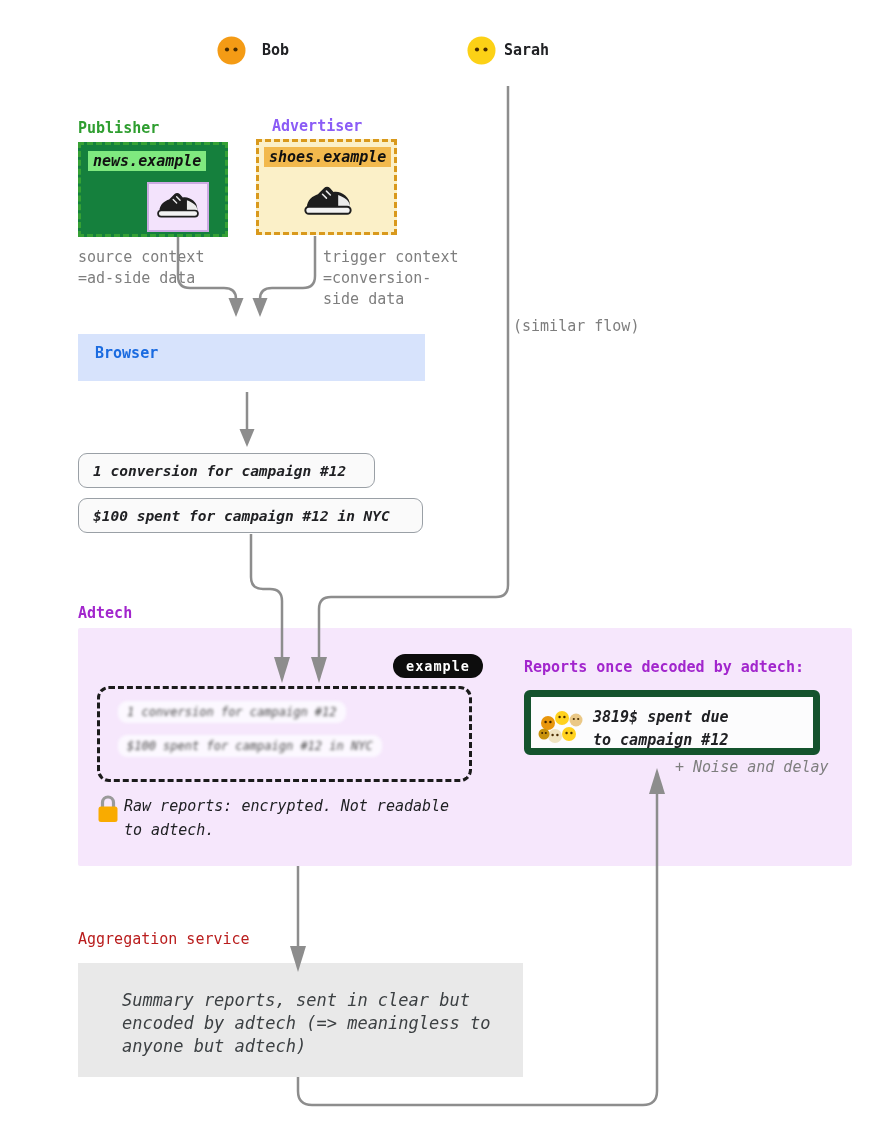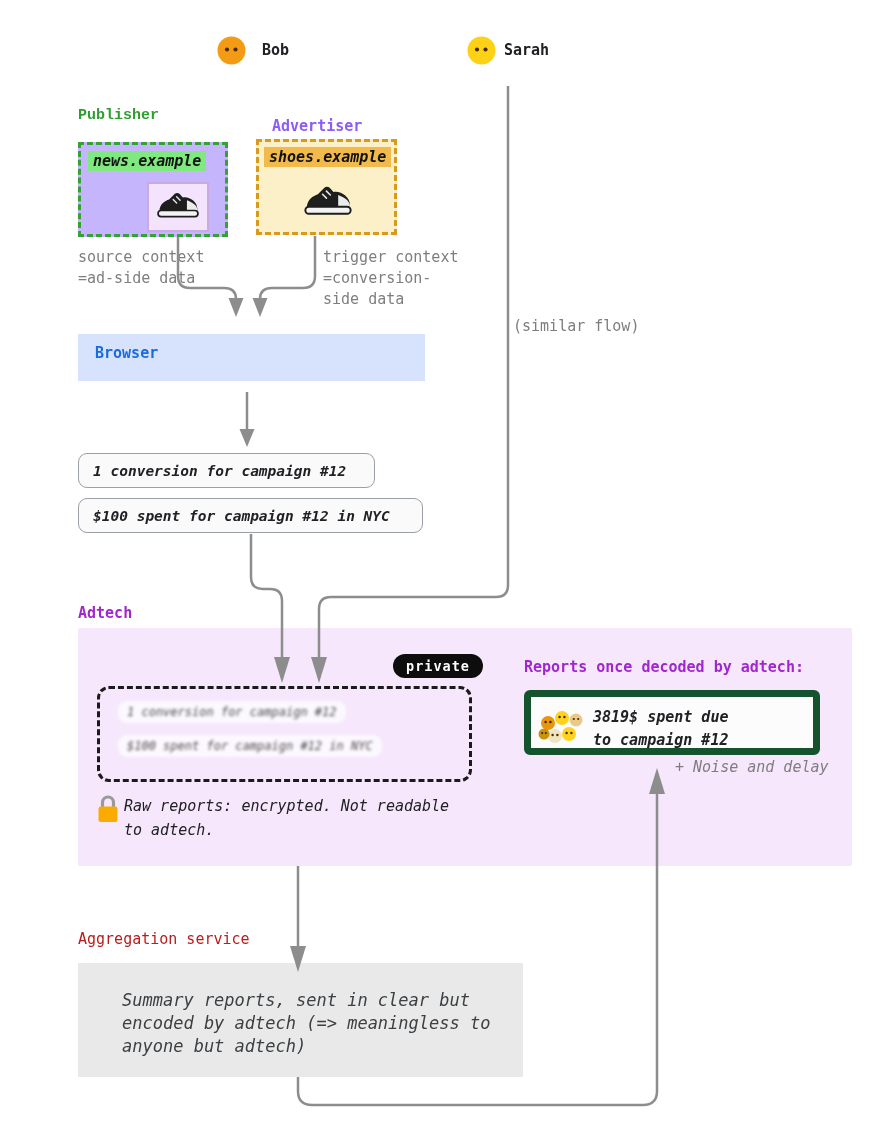--- a/index.html
+++ b/index.html
@@ -10,21 +10,21 @@
   }
   .abs{position:absolute;}
   .pre{white-space:pre-line;}
   .gray{color:#7e7e7e;}
   .lbl{font-weight:bold;font-size:15px;}
   
   .actor-label{font-weight:bold;font-size:15px;color:#202124;}
   
   .pub-label{color:#2f9e30;}
   .adv-label{color:#8b5cf6;}
-  .pub-box{left:78px;top:142px;width:150px;height:95px;background:#c4b5fd;border:3px dashed #36a135;box-sizing:border-box;}
+  .pub-box{left:78px;top:142px;width:150px;height:95px;background:#15803d;border:3px dashed #36a135;box-sizing:border-box;}
   .adv-box{left:256px;top:139px;width:141px;height:96px;background:#fbf0c8;border:3px dashed #d9991c;box-sizing:border-box;}
   .site{display:inline-block;font-style:italic;font-weight:bold;font-size:15px;color:#111;padding:1px 5px;}
   .site-pub{background:#7fe97f;margin:6px 0 0 7px;}
   .site-adv{background:#f2b94d;margin:5px 0 0 5px;}
   .ad-frame{left:66px;top:37px;width:62px;height:50px;background:#f3e3fc;border:2px solid #cbaae2;box-sizing:border-box;display:flex;align-items:center;justify-content:center;}
   
   .browser-box{left:78px;top:334px;width:347px;height:47px;background:#d7e3fc;}
   .browser-label{color:#1a6be0;font-weight:bold;padding:10px 0 0 17px;}
   
   .chip{background:#fafafa;border:1.5px solid #9aa0a6;border-radius:9px;box-sizing:border-box;
@@ -67,21 +67,21 @@
 
   <span class="abs" style="left:467px;top:36px;">
     <svg width="29" height="29" viewBox="0 0 29 29">
       <circle cx="14.5" cy="14.5" r="14" fill="#fcd116"></circle>
       <circle cx="10" cy="13.5" r="2.1" fill="#4a2c00"></circle>
       <circle cx="18.5" cy="13.5" r="2.1" fill="#4a2c00"></circle>
     </svg>
   </span>
   <span class="abs actor-label" style="left:504px;top:41px;">Sarah</span>
 
-  <span class="abs lbl pub-label" style="left:78px;top:107px;font-family:Liberation Mono, monospace;">Publisher</span>
+  <span class="abs lbl pub-label" style="left:78px;top:119px;">Publisher</span>
   <div class="abs pub-box">
     <span class="site site-pub">news.example</span>
     <div class="abs ad-frame">
       <span>
         <svg width="44" height="30" viewBox="0 0 64 42">
           <path d="M5 30 C5 20 13 15 19 13 L27 5 C29 3 32.5 3 34.5 5 L39 10 C48 8 60 16 60 26 L60 31 L5 31 Z" fill="#1e1e1e"></path>
           <path d="M45 14 C53 17 59 21 60 27 L60 30 L45 30 Z" fill="#ececec"></path>
           <rect x="3" y="29" width="58" height="9" rx="4.5" fill="#f3f3f3" stroke="#1e1e1e" stroke-width="2.5"></rect>
           <path d="M30 9 L35 14 M25 13 L30 18" stroke="#e8e8e8" stroke-width="2" stroke-linecap="round"></path>
         </svg>
@@ -111,21 +111,21 @@
 
   <div class="abs browser-box">
     <div class="browser-label">Browser</div>
   </div>
 
   <div class="abs chip chip1">1 conversion for campaign #12</div>
   <div class="abs chip chip2">$100 spent for campaign #12 in NYC</div>
 
   <span class="abs lbl adtech-label" style="left:78px;top:604px;">Adtech</span>
   <div class="abs adtech-box"></div>
-  <span class="abs private-badge">private</span>
+  <span class="abs private-badge">example</span>
 
   <div class="abs dashed-box">
     <span class="blur-pill" style="left:18px;top:12px;">1 conversion for campaign #12</span>
     <span class="blur-pill" style="left:18px;top:46px;">$100 spent for campaign #12 in NYC</span>
   </div>
 
   <span class="abs" style="left:96px;top:793px;">
     <svg width="24" height="32" viewBox="0 0 24 32">
       <path d="M6.5 15 V9.5 a5.5 5.5 0 0 1 11 0 V15" fill="none" stroke="#9a9a9a" stroke-width="3.2"></path>
       <rect x="2.5" y="13.5" width="19" height="15.5" rx="2.5" fill="#f9ab00"></rect>

